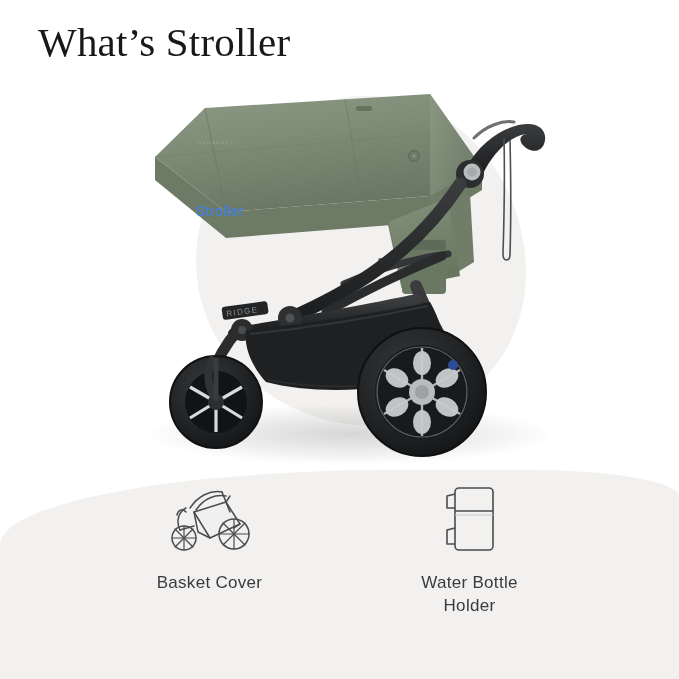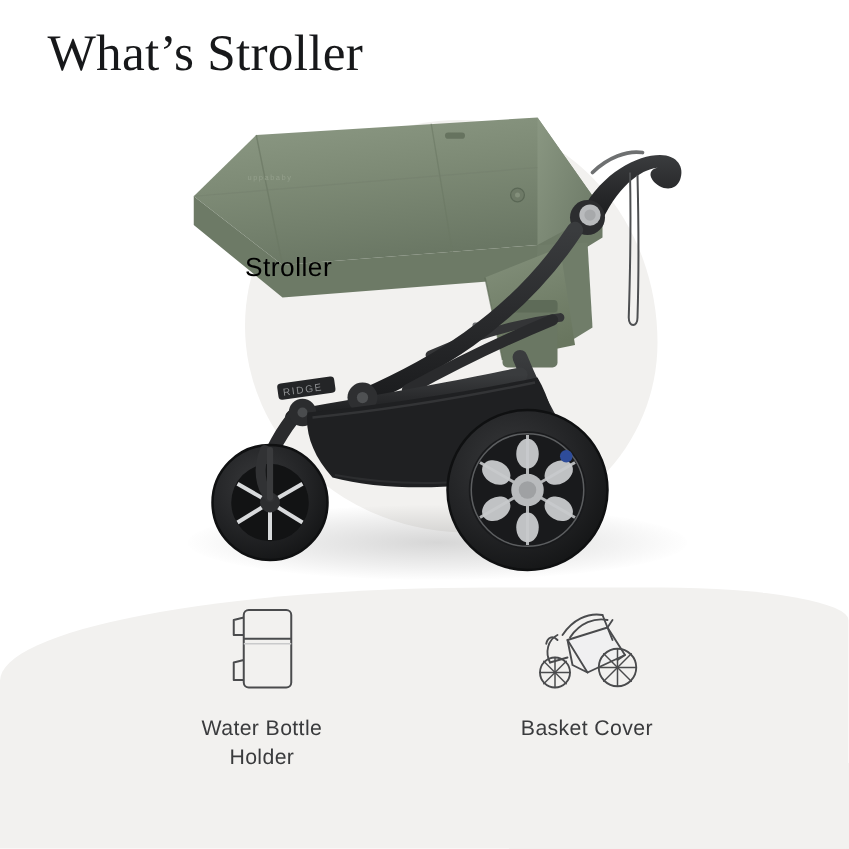--- a/index.html
+++ b/index.html
@@ -37,22 +37,22 @@
     position:absolute;left:38px;top:20px;
     font-family:"Liberation Serif", serif;
     font-size:41px;line-height:1.1;
     color:#17181a;letter-spacing:.2px;
     white-space:nowrap;
   }
 
   
   .callout-stroller{
     position:absolute;left:196px;top:203px;
-    font-size:21px;font-weight:300;letter-spacing:.4px;
-    color:#000000;white-space:nowrap;
+    font-size:14px;font-weight:300;letter-spacing:.4px;
+    color:#3b82f6;white-space:nowrap;
   }
 
   
   .stroller-wrap{position:absolute;left:130px;top:72px;width:420px;height:400px;}
   .stroller-wrap svg{display:block;width:100%;height:100%;}
 
   
   .accessories{
     position:absolute;left:0;top:482px;width:679px;
     display:flex;justify-content:center;align-items:flex-start;
@@ -227,38 +227,20 @@
         <path d="M82 288 C76 302, 78 318, 86 326" stroke="#313234" stroke-width="8" fill="none" stroke-linecap="round"></path>
         <path d="M86 288 L86 326" stroke="#3a3b3d" stroke-width="5" fill="none" stroke-linecap="round"></path>
       </g>
     </svg>
   </div>
 
   <div class="accessories">
 
     <div class="acc-item">
       <div class="acc-icon">
-        <svg width="62" height="74" viewBox="0 0 62 74" xmlns="http://www.w3.org/2000/svg">
-          <g fill="none" stroke="#4a4b4d" stroke-width="1.6" stroke-linejoin="round">
-            <rect x="16" y="6" width="38" height="62" rx="4"></rect>
-            <line x1="16" y1="29" x2="54" y2="29"></line>
-            <path d="M16 12 L8 14 L8 26 L16 26"></path>
-            <path d="M16 46 L8 48 L8 62 L16 62"></path>
-          </g>
-          <line x1="16" y1="33" x2="54" y2="33" stroke="#c9cacb" stroke-width="1.2"></line>
-        </svg>
-      </div>
-      <div class="acc-label">
-        <div>Water Bottle</div>
-        <div>Holder</div>
-      </div>
-    </div>
-
-    <div class="acc-item">
-      <div class="acc-icon">
         <svg width="92" height="74" viewBox="0 0 92 74" xmlns="http://www.w3.org/2000/svg">
           <g fill="none" stroke="#4a4b4d" stroke-width="1.5" stroke-linejoin="round" stroke-linecap="round">
 
             <path d="M30 30 L62 20 L76 42 L46 56 Z" fill="#f0f0f1"></path>
             <path d="M30 30 L34 50 L46 56"></path>
             <path d="M62 20 L66 14"></path>
 
             <path d="M26 26 C34 14, 46 8, 58 10"></path>
             <path d="M32 28 C40 16, 52 12, 62 14"></path>
             <path d="M58 10 L66 30"></path>
@@ -281,17 +263,35 @@
               <line x1="81" y1="41" x2="59" y2="63"></line>
             </g>
           </g>
         </svg>
       </div>
       <div class="acc-label">
         <div>Basket Cover</div>
       </div>
     </div>
 
+    <div class="acc-item">
+      <div class="acc-icon">
+        <svg width="62" height="74" viewBox="0 0 62 74" xmlns="http://www.w3.org/2000/svg">
+          <g fill="none" stroke="#4a4b4d" stroke-width="1.6" stroke-linejoin="round">
+            <rect x="16" y="6" width="38" height="62" rx="4"></rect>
+            <line x1="16" y1="29" x2="54" y2="29"></line>
+            <path d="M16 12 L8 14 L8 26 L16 26"></path>
+            <path d="M16 46 L8 48 L8 62 L16 62"></path>
+          </g>
+          <line x1="16" y1="33" x2="54" y2="33" stroke="#c9cacb" stroke-width="1.2"></line>
+        </svg>
+      </div>
+      <div class="acc-label">
+        <div>Water Bottle</div>
+        <div>Holder</div>
+      </div>
+    </div>
+
   </div>
 
   <div class="callout-stroller">Stroller</div>
 
 </div>
 
 </body></html>

